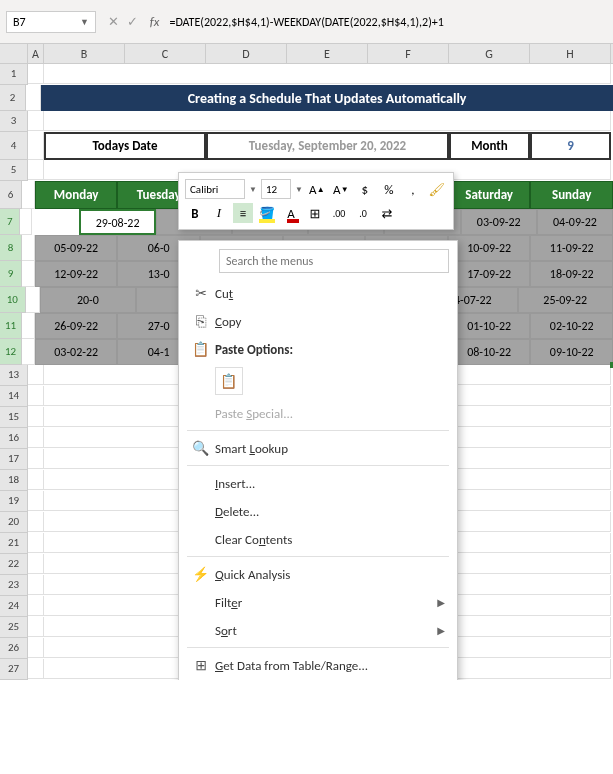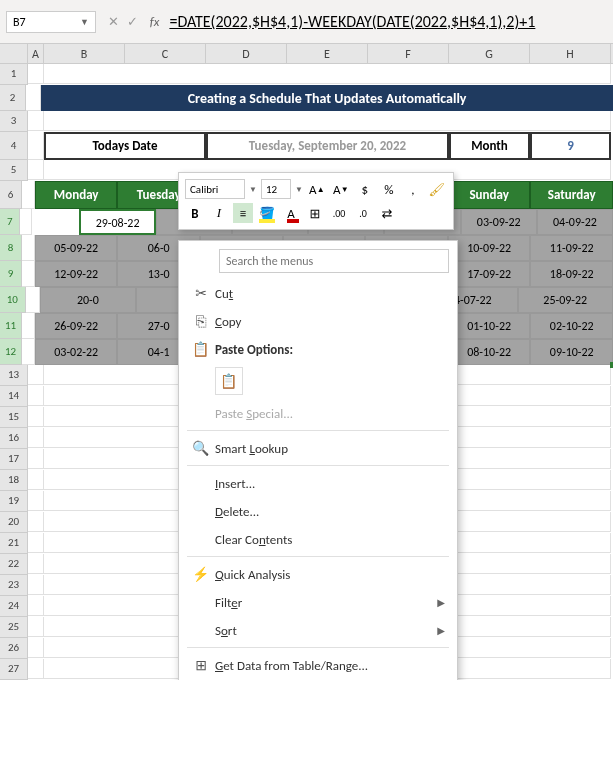--- a/index.html
+++ b/index.html
@@ -3,21 +3,21 @@
 <meta charset="utf-8">
 <style>
 * { box-sizing: border-box; margin: 0; padding: 0; font-family: Calibri, Arial, sans-serif; }
 body { background: #fff; font-size: 12px; }
 
 .formula-bar { display: flex; align-items: center; height: 44px; border-bottom: 1px solid #ccc; background: #f3f2f1; }
 .name-box { width: 90px; height: 22px; margin: 0 6px; border: 1px solid #ccc; background: #fff; display: flex; align-items: center; padding: 0 6px; font-size: 12px; justify-content: space-between; }
 .name-box .dd { color: #666; font-size: 9px; }
 .fb-btns { display: flex; gap: 8px; color: #999; padding: 0 6px; font-size: 13px; }
 .fx { color: #666; font-style: italic; padding: 0 6px; font-size: 13px; }
-.formula-txt { flex: 1; padding: 0 4px; font-size: 16px; text-decoration: underline; }
+.formula-txt { flex: 1; padding: 0 4px; font-size: 12px; }
 
 .grid-area { position: relative; }
 .col-headers { display: flex; background: #e6e6e6; border-bottom: 1px solid #ccc; height: 20px; }
 .corner { width: 28px; background: #e6e6e6; border-right: 1px solid #ccc; }
 .col-h { border-right: 1px solid #ccc; text-align: center; line-height: 20px; color: #444; font-size: 12px; }
 .col-A { width: 16px; }
 .col-w { width: 81px; }
 
 .row { display: flex; }
 .row-h { width: 28px; background: #e6e6e6; border-right: 1px solid #ccc; border-bottom: 1px solid #ccc; text-align: center; line-height: 20px; color: #444; font-size: 11px; }
@@ -130,22 +130,22 @@
     </div>
 
   <div class="row">
     <div class="row-h" style="line-height:28px;height:28px">6</div>
     <div class="cell cell-A" style="height:28px"></div>
     <div class="day-header cell-w">Monday</div>
     <div class="day-header cell-w">Tuesday</div>
     <div class="day-header cell-w">Wednesday</div>
     <div class="day-header cell-w">Thursday</div>
     <div class="day-header cell-w">Friday</div>
+    <div class="day-header cell-w">Saturday</div>
     <div class="day-header cell-w">Sunday</div>
-    <div class="day-header cell-w">Saturday</div>
   </div>
 
   <div class="table-wrap">
   <div id="date-rows">
         <div class="row sel-highlight">
           <div class="row-h" style="line-height:26px;height:26px">7</div>
           <div class="cell cell-A" style="height:26px"></div>
           <div class="date-cell cell-w active">29-08-22</div>
           <div class="date-cell cell-w">30-0</div>
           <div class="date-cell cell-w"></div>

